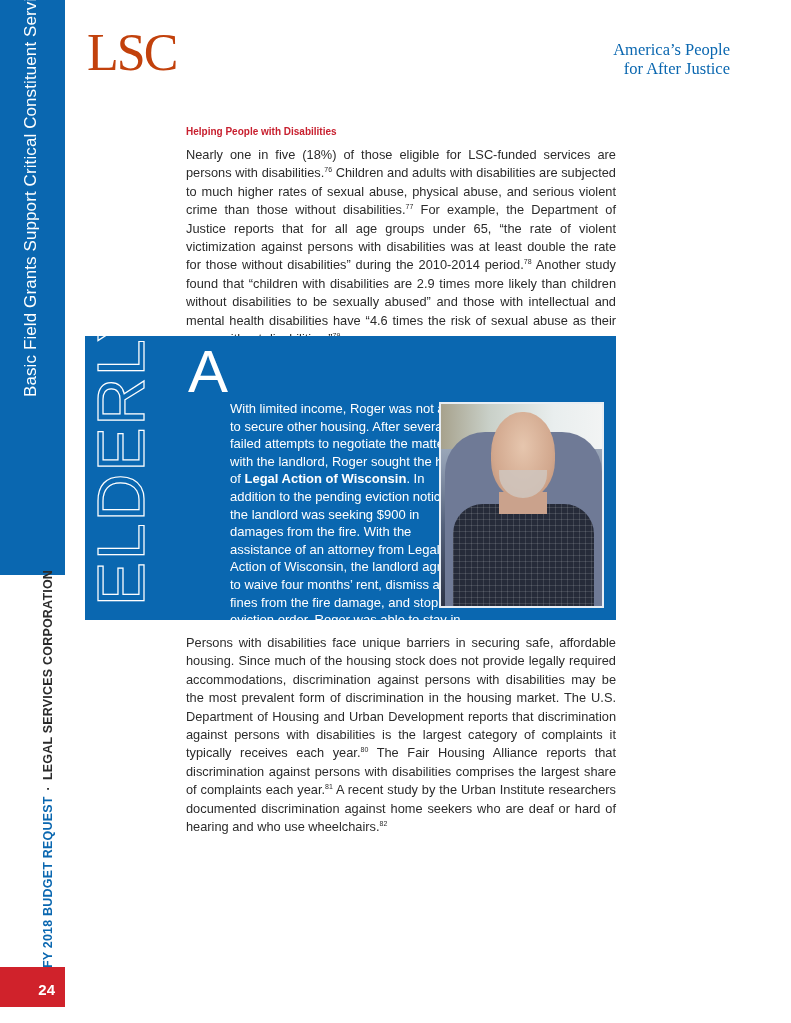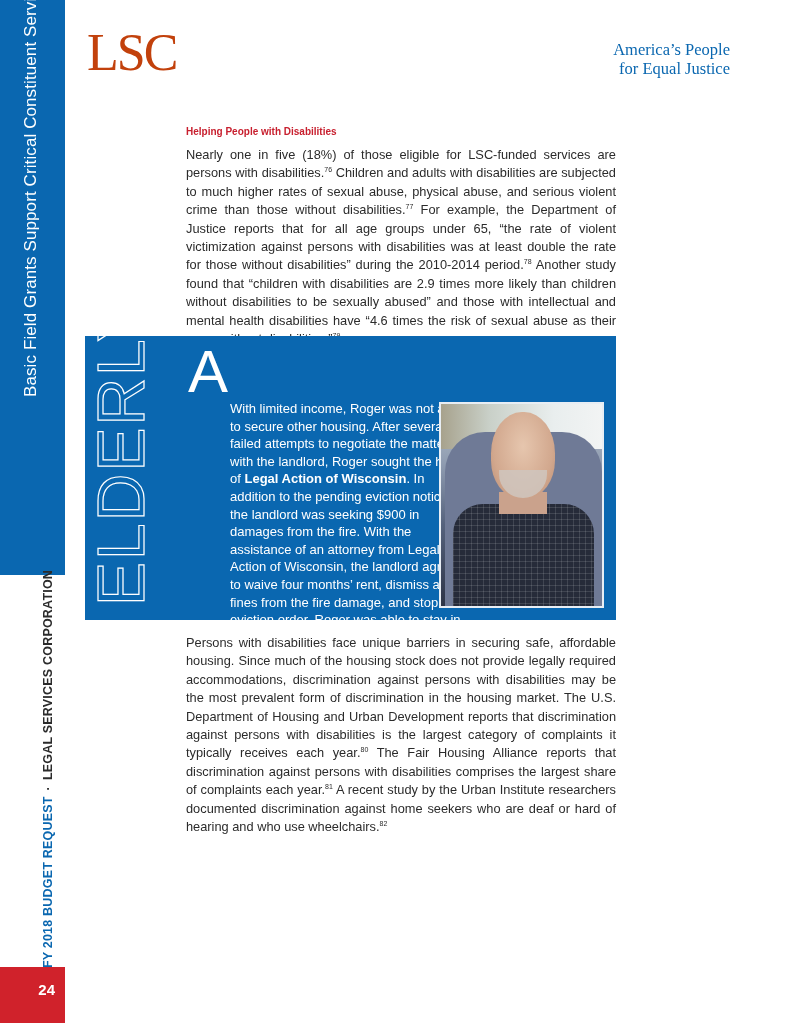--- a/index.html
+++ b/index.html
@@ -30,21 +30,21 @@
   .footer-vertical .vt {
     position: absolute; white-space: nowrap;
     transform-origin: left top; transform: rotate(-90deg);
     left: 41px; top: 393px;
     font-size: 12.5px; font-weight: bold; letter-spacing: 0.2px;
   }
   .vt .blue { color: #0a67b0; }
   .vt .dot { color: #333; padding: 0 6px; }
   .vt .dark { color: #2b2b2b; }
   .page-num {
-    position: absolute; left: 0; top: 967px; width: 65px; height: 56px;
+    position: absolute; left: 0; top: 967px; width: 65px; height: 40px;
     background: #d0222b;
   }
   .page-num span {
     position: absolute; right: 10px; top: 14px;
     color: #ffffff; font-weight: bold; font-size: 15px;
   }
   .logo {
     position: absolute; left: 87px; top: 27px;
     font-family: "Liberation Serif", serif; color: #c2410c;
     font-size: 52px; letter-spacing: -2px; line-height: 1;
@@ -145,21 +145,21 @@
   </div>
 </div>
 
 <div class="page-num">
   <span>24</span>
 </div>
 
 <div class="logo">LSC</div>
 <div class="tagline">
   <div>America’s People</div>
-  <div>for Equal Justice</div>
+  <div>for After Justice</div>
 </div>
 
 <div class="heading">Helping People with Disabilities</div>
 <div class="content p1">Nearly one in five (18%) of those eligible for LSC-funded services are persons with disabilities.<sup>76</sup> Children and adults with disabilities are subjected to much higher rates of sexual abuse, physical abuse, and serious violent crime than those without disabilities.<sup>77</sup> For example, the Department of Justice reports that for all age groups under 65, “the rate of violent victimization against persons with disabilities was at least double the rate for those without disabilities” during the 2010-2014 period.<sup>78</sup> Another study found that “children with disabilities are 2.9 times more likely than children without disabilities to be sexually abused” and those with intellectual and mental health disabilities have “4.6 times the risk of sexual abuse as their peers without disabilities.”<sup>79</sup></div>
 
 <div class="callout">
   <div class="elderly">
     <span>ELDERLY</span>
   </div>
   <div class="dropcap">A</div>

